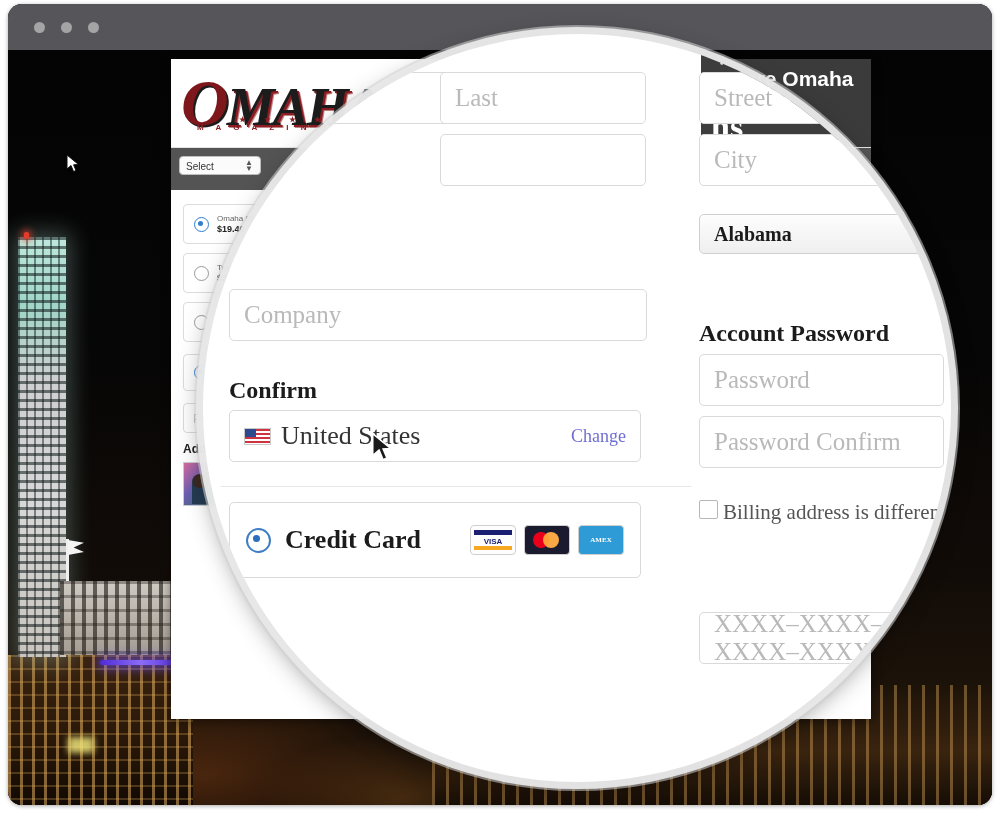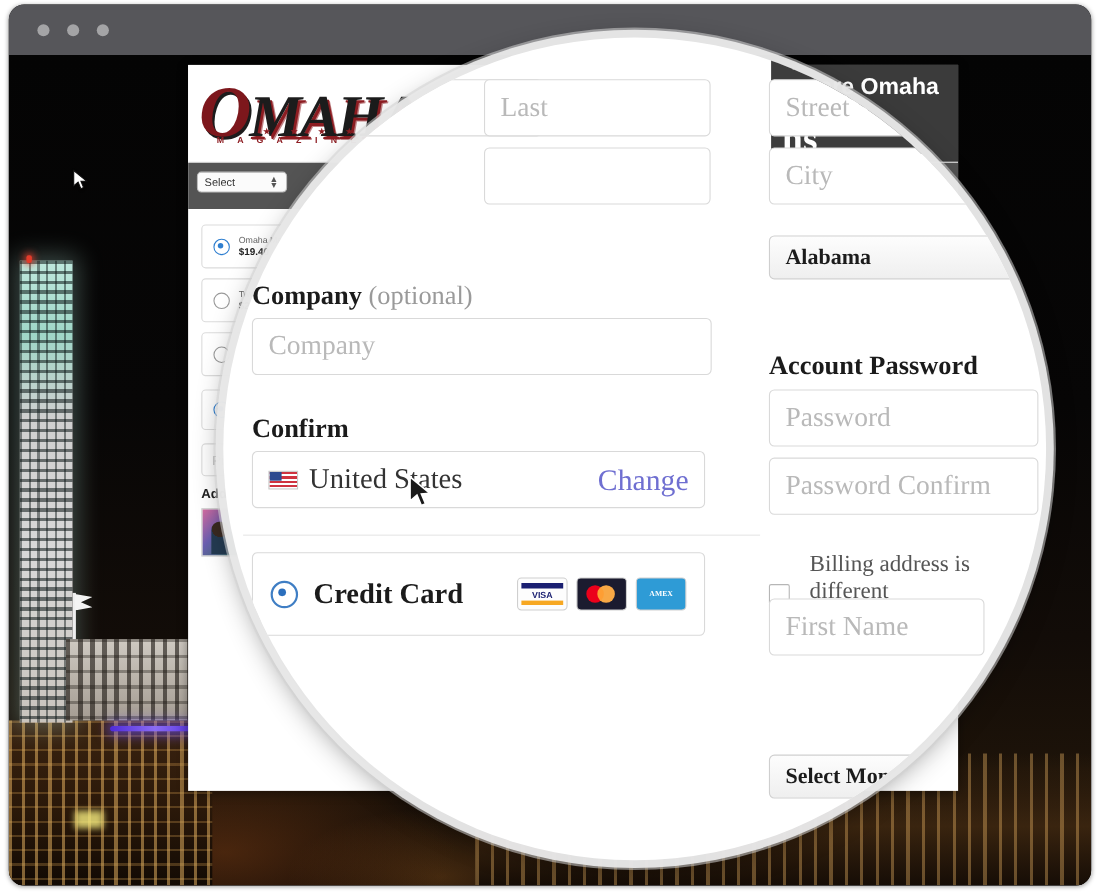--- a/index.html
+++ b/index.html
@@ -245,21 +245,21 @@
   .flag{
     width:25px;height:15px;flex:none;margin-right:10px;position:relative;overflow:hidden;
     background:
       repeating-linear-gradient(180deg,#cf3340 0 2px,#ffffff 2px 4px);
     border:1px solid #c9c9c9;
   }
   .flag:after{
     content:"";position:absolute;left:0;top:0;width:11px;height:8px;background:#2d4a8f;
   }
   .z-country .cname{font-size:26px;color:#333;}
-  .z-change{margin-left:auto;font-size:27px;color:#6f6fd1;}
+  .z-change{margin-left:auto;font-size:18px;color:#6f6fd1;}
   .z-divider{position:absolute;height:1px;background:#e6e6e6;}
   .z-card{
     position:absolute;border:1px solid #d9d9d9;border-radius:5px;background:#fff;
     display:flex;align-items:center;padding:0 16px;box-sizing:border-box;
   }
   .z-radio{
     width:21px;height:21px;border-radius:50%;border:2px solid #3f7ec4;background:#fff;
     position:relative;flex:none;margin-right:14px;
   }
   .z-radio:after{content:"";position:absolute;left:5px;top:5px;width:7px;height:7px;
@@ -273,21 +273,21 @@
     font-size:8px;font-weight:bold;color:#1a1f71;font-family:"Liberation Sans",sans-serif;}
   .cc-visa i{position:absolute;left:3px;bottom:4px;right:3px;height:4px;background:#f7a823;}
   .cc-mc{background:#1b1b2f;}
   .cc-mc i{position:absolute;top:6px;width:16px;height:16px;border-radius:50%;}
   .cc-mc i.l{left:8px;background:#eb001b;}
   .cc-mc i.r{left:18px;background:#f79e1b;mix-blend-mode:screen;}
   .cc-amex{background:#2e9bd6;}
   .cc-amex:after{content:"AMEX";position:absolute;left:0;right:0;top:10px;text-align:center;
     font-size:7px;font-weight:bold;color:#fff;}
   .z-check{
-    position:absolute;display:flex;align-items:flex-end;gap:18px;
+    position:absolute;display:flex;align-items:flex-start;gap:5px;
     font-size:21px;color:#555;
   }
   .z-box{width:17px;height:17px;border:1px solid #b6b6b6;border-radius:2px;background:#fff;flex:none;}
   .cursor-black{position:absolute;width:24px;height:30px;}
 </style>
 </head>
 <body>
 
 <div id="stage">
 
@@ -415,24 +415,20 @@
         <div class="z-fld" style="left:237px;top:38px;width:206px;height:52px;">Last</div>
 
         <div class="z-fld" style="left:237px;top:100px;width:206px;height:52px;"></div>
 
         <div class="z-fld" style="left:496px;top:38px;width:225px;height:52px;">Street</div>
 
         <div class="z-fld" style="left:496px;top:100px;width:225px;height:52px;">City</div>
 
         <div class="z-select" style="left:496px;top:180px;width:225px;height:40px;">Alabama</div>
 
-        <div class="z-lbl" style="left:26px;top:222px;">
-          <b>Company</b>
-          <span>(optional)</span>
-        </div>
         <div class="z-fld" style="left:26px;top:255px;width:418px;height:52px;">Company</div>
 
         <div class="z-lbl" style="left:496px;top:286px;">Account Password</div>
         <div class="z-fld" style="left:496px;top:320px;width:245px;height:52px;">Password</div>
         <div class="z-fld" style="left:496px;top:382px;width:245px;height:52px;">Password Confirm</div>
 
         <div class="z-lbl" style="left:26px;top:343px;">Confirm</div>
         <div class="z-country" style="left:26px;top:376px;width:412px;height:52px;">
           <span class="flag"></span>
           <span class="cname">United States</span>
@@ -457,20 +453,19 @@
                 <i class="r"></i>
               </span>
             <span class="cc cc-amex"></span>
           </span>
         </div>
 
         <div class="z-check" style="left:496px;top:466px;">
           <span class="z-box"></span>
           <span>Billing address is different</span>
         </div>
-        <div class="z-fld" style="left:496px;top:510px;width:196px;height:52px;">First Name</div>
-        <div class="z-select" style="left:496px;top:652px;width:140px;height:40px;">Select Month</div>
+        <div class="z-fld" style="left:496px;top:578px;width:196px;height:52px;">XXXX–XXXX–XXXX–XXXX</div>
 
       </div>
     </div>
 
   </div>
 </div>
 
 </body></html>

